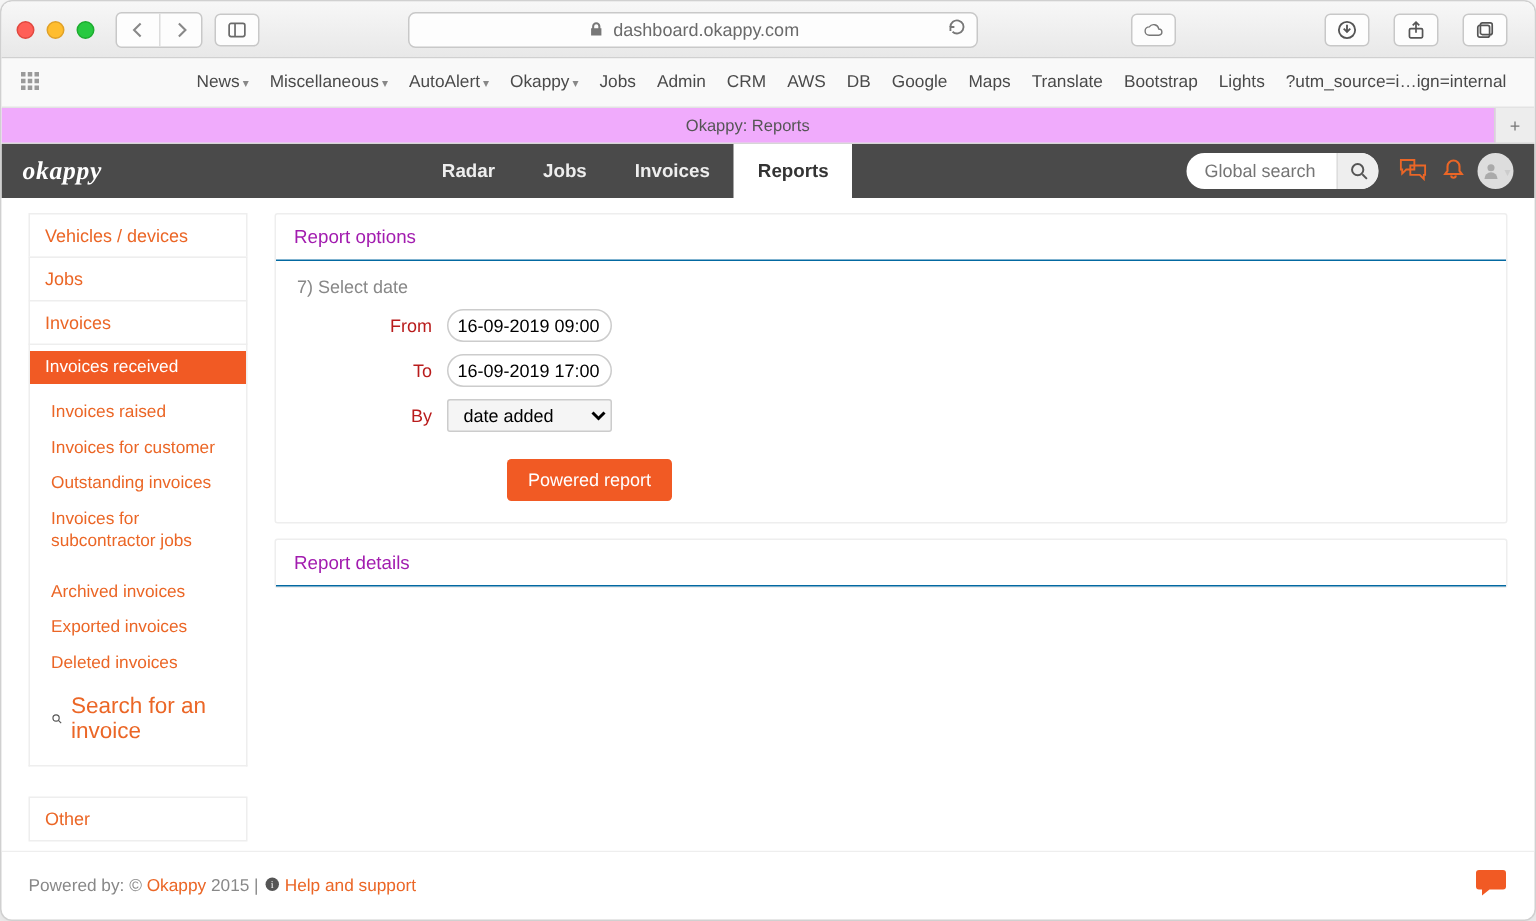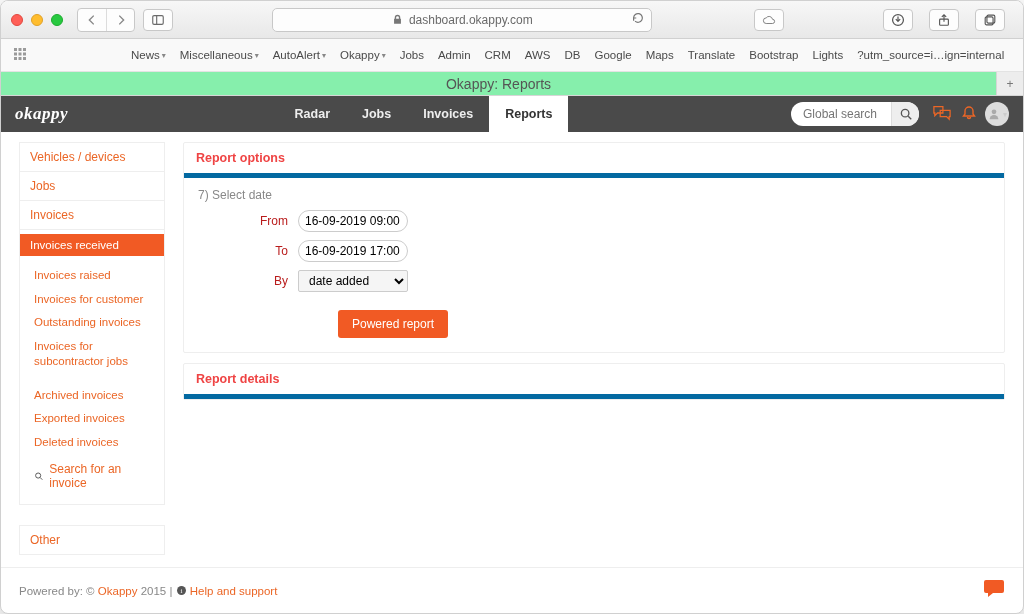--- a/index.html
+++ b/index.html
@@ -43,44 +43,44 @@
   .addr-bar .reload { position:absolute; right:6px; }
   .right-icons { display:flex; gap:8px; margin-left:auto; }
   .icon-svg { width:14px; height:14px; display:inline-block; }
   
   .bookmarks-bar { height:26px; background:#f9f9f9; border-bottom:1px solid #e3e3e3; display:flex; align-items:center; padding:16px 12px; gap:14px; color:#4a4a4a; font-size:11.5px; }
   .bookmarks-bar .apps { font-size:14px; color:#999; margin-right:6px; }
   .bk { display:flex; align-items:center; gap:2px; cursor:pointer; white-space:nowrap; }
   .bk .caret { font-size:8px; color:#888; }
   
   .tab-strip { height:24px; background:#ededed; border-bottom:1px solid #d6d6d6; display:flex; align-items:stretch; }
-  .tab { flex:1; display:flex; align-items:center; justify-content:center; font-size:14px; color:#555; border-right:1px solid #d6d6d6; background:#86efac; }
+  .tab { flex:1; display:flex; align-items:center; justify-content:center; font-size:11px; color:#555; border-right:1px solid #d6d6d6; background:#f0abfc; }
   .tab-add { width:26px; display:flex; align-items:center; justify-content:center; color:#777; }
   
   .app-header { height:36px; background:#4a4a4a; display:flex; align-items:center; padding:0 14px; }
   .logo { font-family: Georgia, "Times New Roman", serif; font-style:italic; font-weight:600; color:#fff; font-size:17px; letter-spacing:0.5px; }
   .main-nav { display:flex; margin:0 auto; height:100%; }
   .nav-tab { padding:0 16px; display:flex; align-items:center; color:#eee; font-size:12.5px; font-weight:600; cursor:pointer; }
   .nav-tab.active { background:#fff; color:#333; }
   .search-wrap { display:flex; align-items:center; height:24px; background:#fff; border-radius:12px; overflow:hidden; margin-left:12px; }
   .search-wrap input { border:none; outline:none; height:24px; padding:0 12px; font-size:12px; width:100px; background:transparent; }
   .search-wrap .sbtn { width:28px; height:24px; background:#eee; display:flex; align-items:center; justify-content:center; color:#555; border-left:1px solid #ddd; }
   .header-icons { display:flex; align-items:center; gap:10px; margin-left:14px; color:#eb6626; }
   .avatar { width:24px; height:24px; border-radius:50%; background:#ddd; display:flex; align-items:center; justify-content:center; color:#888; margin-left:8px; }
   
   .page-body { flex:1; display:flex; background:#fff; padding:10px 18px 0 18px; gap:18px; overflow:hidden; position:relative; }
   .sidebar { width:146px; flex-shrink:0; }
   .side-item { border:1px solid #eee; padding:7px 10px; color:#eb6626; font-size:12px; background:#fff; margin-bottom:-1px; cursor:pointer; }
   .side-sub { padding:3px 0 8px 0; }
   .side-sub .pill { background:#f15a24; color:#fff; padding:5px 10px; font-size:11.5px; margin:2px 0 8px 0; }
   .side-sub .link { color:#eb6626; font-size:11.5px; padding:4px 10px 4px 14px; cursor:pointer; line-height:1.35; }
-  .side-sub .search-link { display:flex; gap:5px; align-items:center; padding:8px 10px 6px 14px; color:#eb6626; font-size:12px; }
+  .side-sub .search-link { display:flex; gap:5px; align-items:center; padding:8px 10px 6px 14px; color:#eb6626; font-size:15px; }
   .content { flex:1; min-width:0; }
   .panel { border:1px solid #eee; border-radius:2px; margin-bottom:10px; background:#fff; }
-  .panel-head { padding:8px 12px; color:#ef4444; font-size:12.5px; border-bottom:5px solid #0369a1;font-weight:bold; }
+  .panel-head { padding:8px 12px; color:#a21caf; font-size:12.5px; border-bottom:1px solid #0369a1; }
   .panel-body { padding:10px 14px; color:#888; font-size:12px; }
   .form-row { display:flex; align-items:center; margin:8px 0; }
   .form-row label { width:100px; text-align:right; padding-right:10px; color:#b91c1c; }
   .form-row input, .form-row select { height:22px; border:1px solid #ccc; border-radius:2px; padding:0 6px; font-size:12px; background:#fff; }
   .form-row input { width:110px;border-radius:11px; }
   .form-row select { width:110px; background:#f5f5f5; }
   .panel-body .step { margin-bottom:8px; }
   .gen-btn { background:#f15a24; color:#fff; border:none; border-radius:3px; padding:7px 14px; font-size:12px; cursor:pointer; margin:10px 0 4px 140px; }
   
   .footer { border-top:1px solid #eee; padding:10px 18px; font-size:11.5px; color:#888; display:flex; align-items:center; justify-content:space-between; }

